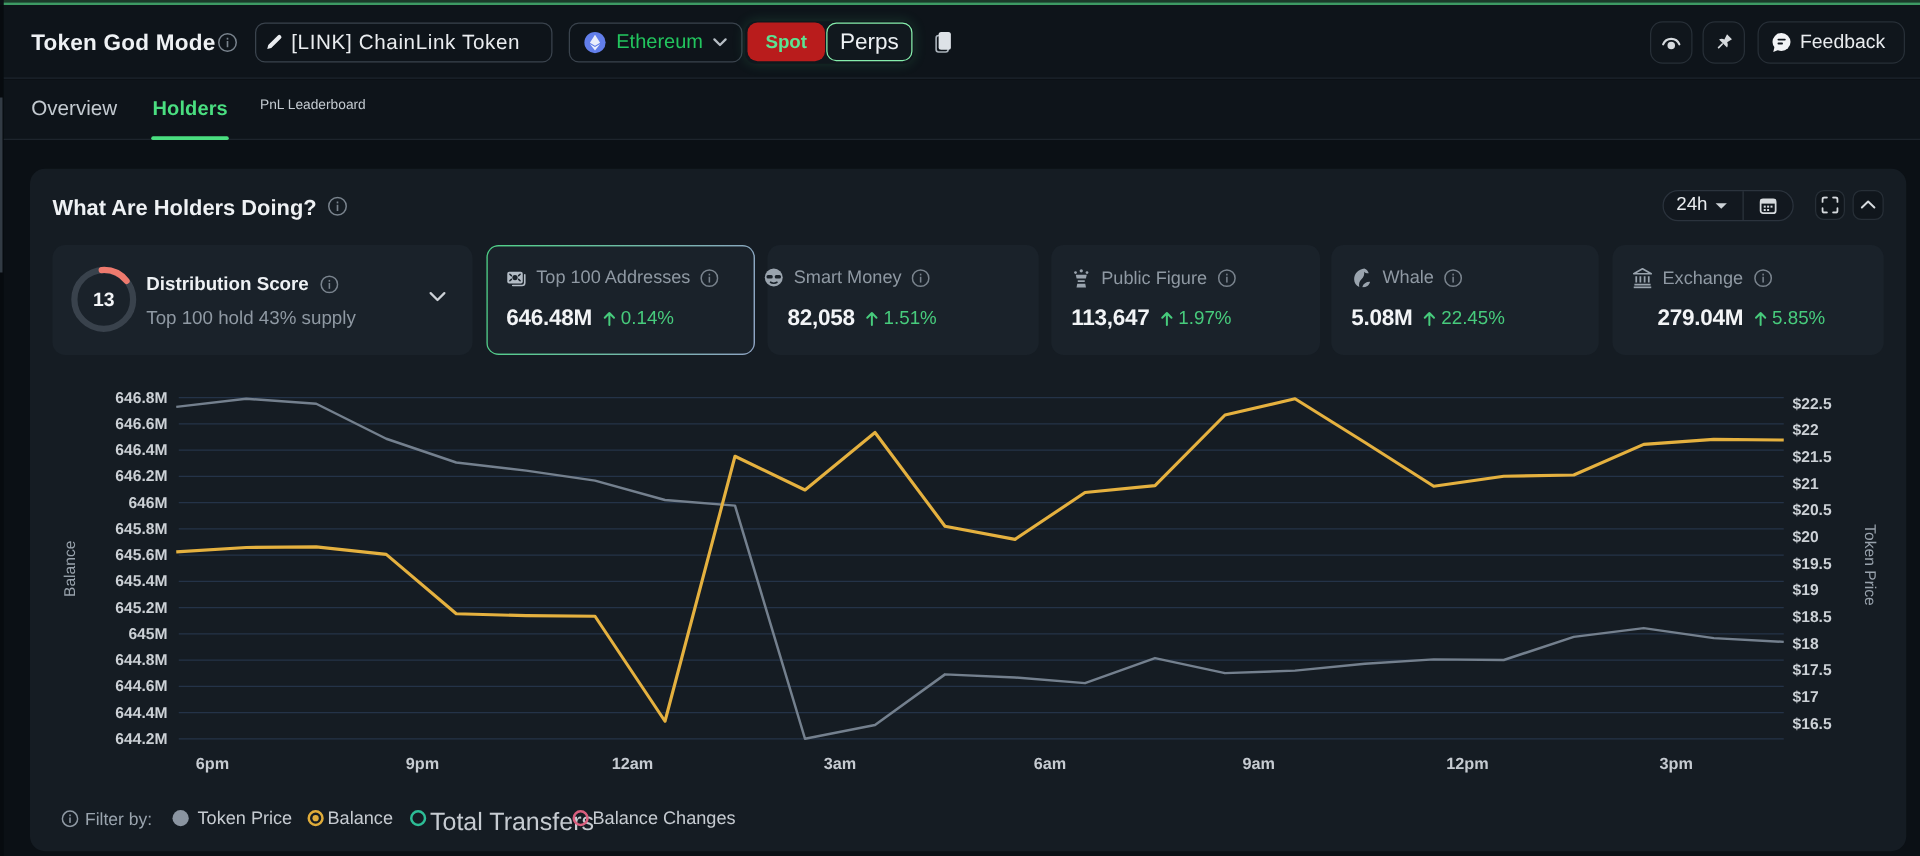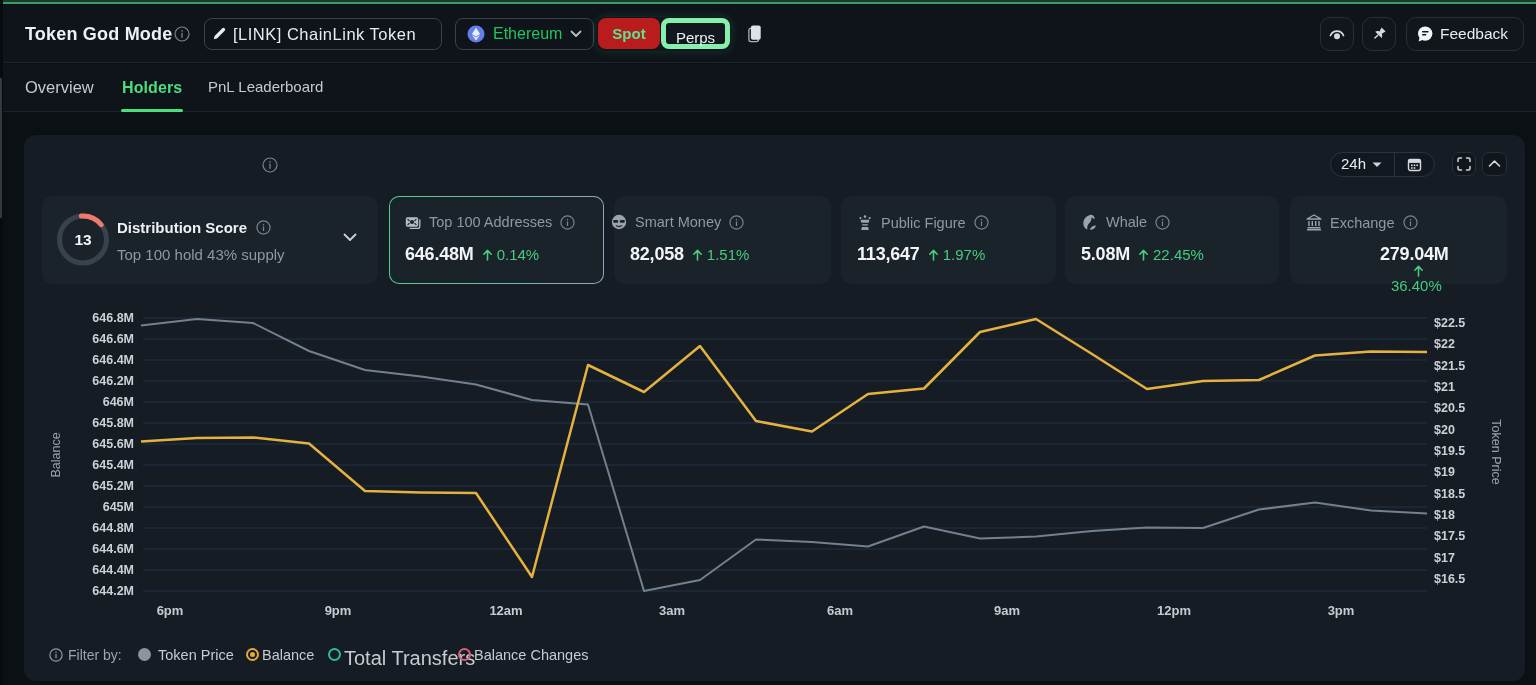--- a/index.html
+++ b/index.html
@@ -45,21 +45,21 @@
     <path d="M9 2.8 L13.1 9.1 L9 11.5 L4.9 9.1 Z" fill="#e9edfb"></path>
     <path d="M9 12.5 L13.1 10.1 L9 15.4 L4.9 10.1 Z" fill="#e9edfb"></path>
   </svg>
   <div class="abs" style="left:493px;top:25px;font-size:16px;color:#22c55e;">Ethereum</div>
   <svg class="abs" style="left:570px;top:30px;" width="12" height="8" viewBox="0 0 12 8">
       <path d="M1.5 1.5 L6 6 L10.5 1.5" fill="none" stroke="#b6bdc4" stroke-width="1.8" stroke-linecap="round" stroke-linejoin="round"></path>
     </svg>
 
   <div class="abs" style="left:596px;top:17px;width:135px;height:34px;border-radius:9px;background:#10171d;box-shadow:0 0 10px 0 rgba(72,210,134,0.18);"></div>
   <div class="abs" style="left:598px;top:18px;width:62px;height:31px;border-radius:8px;background:#b91c1c;color:#5ce392;font-weight:700;font-size:15px;text-align:center;line-height:31px;">Spot</div>
-  <div class="abs" style="left:661px;top:18px;width:69px;height:31px;border:5px solid #86efac;border-radius:8px;background:#11181e;color:#eef1f4;font-size:15px;text-align:center;line-height:29px;">Perps</div>
+  <div class="abs" style="left:661px;top:18px;width:69px;height:31px;border:1px solid #86efac;border-radius:8px;background:#11181e;color:#eef1f4;font-size:18px;text-align:center;line-height:29px;">Perps</div>
 
   <svg class="abs" style="left:746px;top:24px;" width="19" height="19" viewBox="0 0 19 19">
     <rect x="2.9" y="4.4" width="9.6" height="13.2" rx="2" fill="none" stroke="#aab2ba" stroke-width="1.3"></rect>
     <rect x="4.9" y="1.6" width="9.8" height="14.2" rx="2" fill="#dde2e7"></rect>
   </svg>
 
   <div class="ibtn" style="left:1320px;top:17px;width:34px;height:34px;"></div>
   <svg class="abs" style="left:1327px;top:24px;" width="20" height="20" viewBox="0 0 20 20">
     <path d="M3.5 11.5 a7 7 0 0 1 13 0" fill="none" stroke="#d6dade" stroke-width="1.7" stroke-linecap="round"></path>
     <circle cx="10" cy="12.3" r="3" fill="#d6dade"></circle>
@@ -77,23 +77,24 @@
     <path d="M3.6 12.5 L2.6 16.6 L7.6 14.6 Z" fill="#f2f4f6"></path>
     <rect x="6" y="5.9" width="6.6" height="1.5" rx="0.75" fill="#10161c"></rect>
     <rect x="6" y="9" width="4.4" height="1.5" rx="0.75" fill="#10161c"></rect>
   </svg>
   <div class="abs" style="left:1440px;top:25px;font-size:15.5px;color:#e9ecef;">Feedback</div>
 
   <div class="abs" style="left:3px;top:64px;width:1533px;height:48px;background:#0e141a;border-bottom:1px solid #1d242c;"></div>
   <div class="abs" style="left:25px;top:78px;font-size:16.5px;color:#c3cad0;">Overview</div>
   <div class="abs" style="left:122px;top:79px;font-size:16px;color:#4ade80;font-weight:700;letter-spacing:0.1px;">Holders</div>
   <div class="abs" style="left:121px;top:109px;width:62px;height:3px;background:#4ade80;border-radius:2px;"></div>
-  <div class="abs" style="left:208px;top:78px;font-size:15px;color:#c3cad0;">PnL Leaderboard</div>
+  <div class="abs" style="left:208px;top:78px;font-size:11px;color:#c3cad0;">PnL Leaderboard</div>
 
   <div class="abs" style="left:24px;top:135px;width:1501px;height:546px;background:#151c23;border-radius:12px;"></div>
+  <div class="abs" style="left:42px;top:156px;font-size:17.5px;font-weight:700;color:#eef1f4;">What Are Holders Doing?</div>
   <svg class="abs" style="left:262px;top:157px;" width="16" height="16" viewBox="0 0 16 16">
       <circle cx="8" cy="8" r="7" fill="none" stroke="#79838d" stroke-width="1.2"></circle>
       <rect x="7.35" y="6.8" width="1.3" height="5" fill="#79838d"></rect>
       <rect x="7.35" y="4.2" width="1.3" height="1.5" fill="#79838d"></rect>
     </svg>
 
   <div class="abs" style="left:1330px;top:152px;width:105px;height:25px;border:1px solid #2b333d;border-radius:13px;background:#12181f;"></div>
   <div class="abs" style="left:1341px;top:155px;font-size:15px;color:#e9ecef;">24h</div>
   <svg class="abs" style="left:1372px;top:162px;" width="10" height="6" viewBox="0 0 10 6">
       <path d="M0.5 0.5 L5 5 L9.5 0.5 Z" fill="#cdd2d7"></path>
@@ -235,26 +236,26 @@
       <path d="M3 7 v5 M6.3 7 v5 M9.7 7 v5 M13 7 v5" stroke="#9aa4ae" stroke-width="1.4"></path>
       <path d="M1.5 13.7 h13 M1 15.8 h14" stroke="#9aa4ae" stroke-width="1.4"></path>
     </svg>
     <span>Exchange</span>
     <svg width="15" height="15" viewBox="0 0 16 16">
         <circle cx="8" cy="8" r="7" fill="none" stroke="#79838d" stroke-width="1.3"></circle>
         <rect x="7.35" y="6.8" width="1.3" height="5" fill="#79838d"></rect>
         <rect x="7.35" y="4.2" width="1.3" height="1.5" fill="#79838d"></rect>
       </svg>
   </div>
-  <div class="abs vrow" style="left:1380px;top:244px;flex-direction:column;">
+  <div class="abs vrow" style="left:1326px;top:244px;">
       <b>279.04M</b>
       <svg class="up" width="11" height="12" viewBox="0 0 11 12">
         <path d="M5.5 11 V2 M1.8 5.2 L5.5 1.4 L9.2 5.2" fill="none" stroke="#47cb7c" stroke-width="1.6" stroke-linecap="round" stroke-linejoin="round"></path>
       </svg>
-      <s>36.40%</s>
+      <s>5.85%</s>
     </div>
 
   <svg class="abs" style="left:0;top:0;" width="1536" height="685" viewBox="0 0 1536 685">
     <g stroke="#243348" stroke-width="1">
       <line x1="143" y1="318" x2="1427" y2="318"></line>
         <line x1="143" y1="339" x2="1427" y2="339"></line>
       <line x1="143" y1="360" x2="1427" y2="360"></line>
         <line x1="143" y1="381" x2="1427" y2="381"></line>
       <line x1="143" y1="402" x2="1427" y2="402"></line>
         <line x1="143" y1="423" x2="1427" y2="423"></line>

